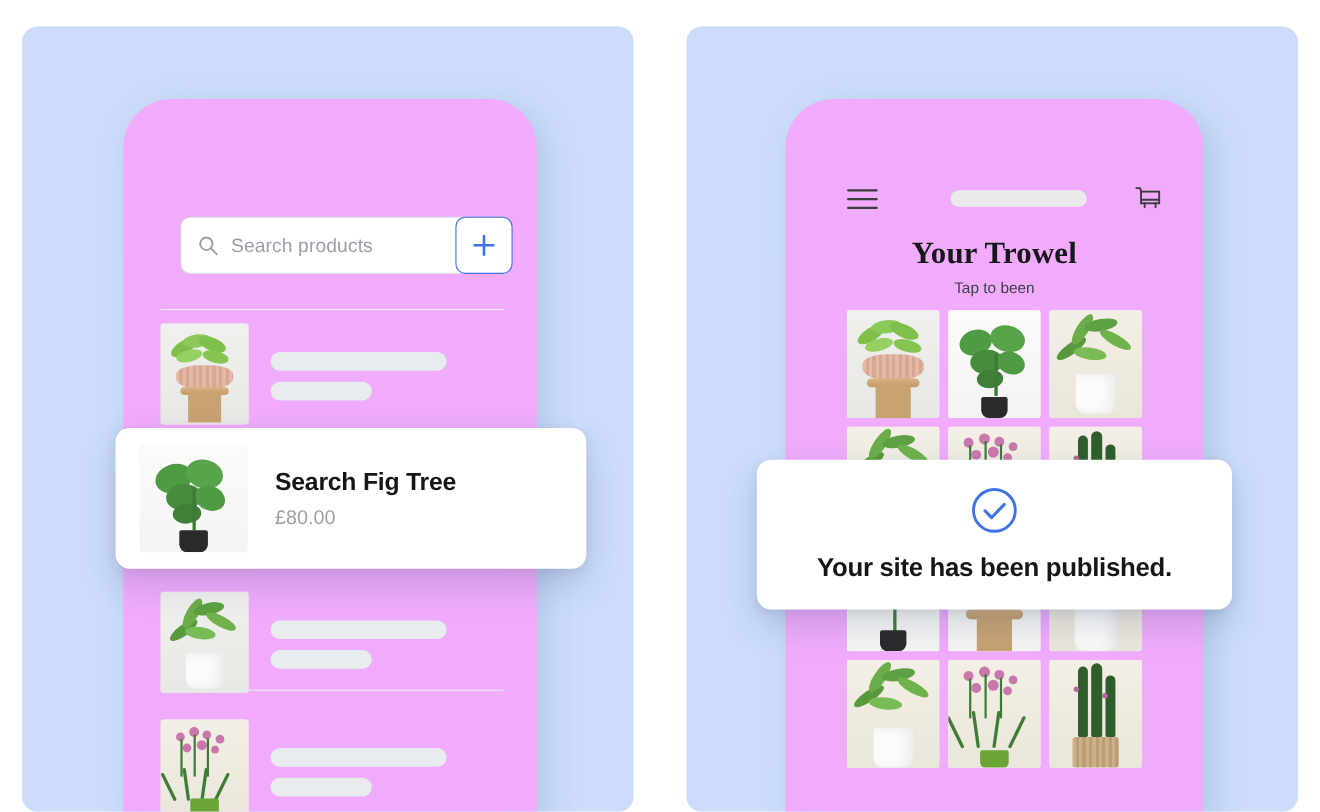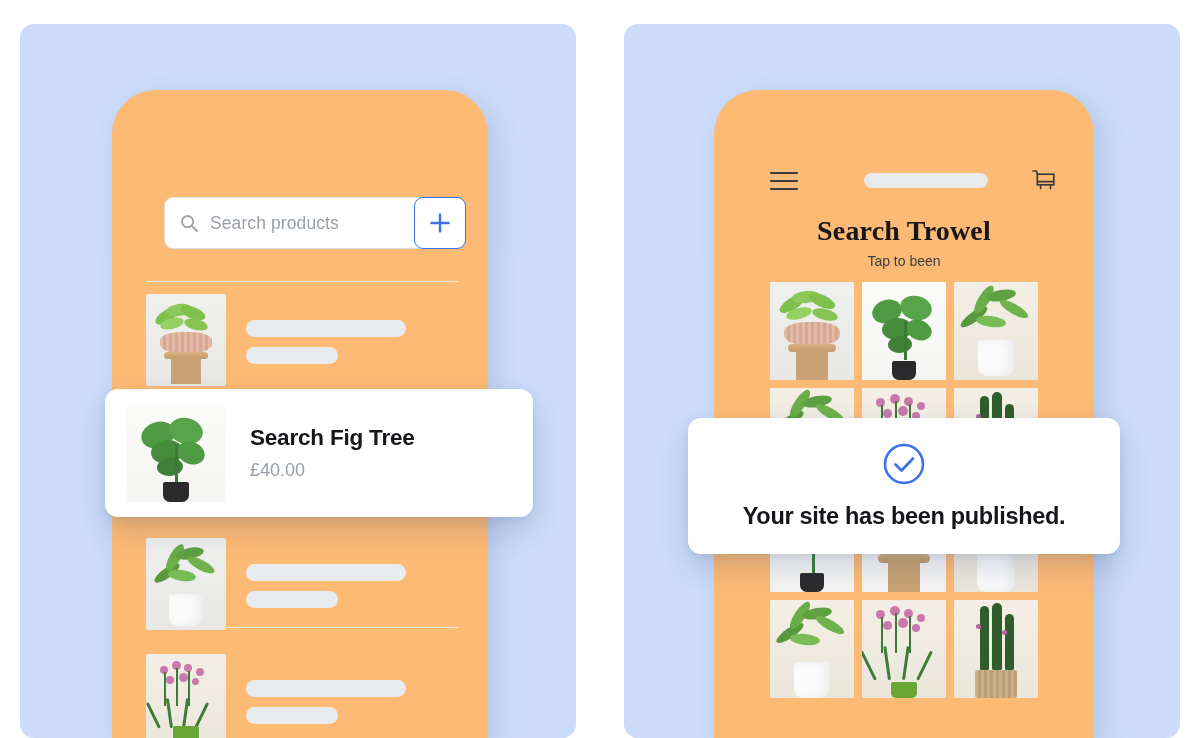--- a/index.html
+++ b/index.html
@@ -10,21 +10,21 @@
   }
   .stage{position:absolute;inset:0;}
 
   
   .panel{position:absolute;background:#ccdcfa;border-radius:14px;overflow:hidden;}
   #panel-left{left:20px;top:24px;width:556px;height:714px;}
   #panel-right{left:624px;top:24px;width:556px;height:714px;}
 
   
   .phone{
-    position:absolute;background:#fdba74;
+    position:absolute;background:#f0abfc;
     border-top-left-radius:44px;border-top-right-radius:44px;
     overflow:hidden;
   }
   .phone-shadow{
     position:absolute;border-top-left-radius:44px;border-top-right-radius:44px;
     background:#9fb4d8;opacity:.55;
     filter:blur(13px);
   }
   #phone-left{left:92px;top:66px;width:376px;height:648px;}
   #phone-left-shadow{left:100px;top:74px;width:376px;height:648px;}
@@ -235,21 +235,21 @@
           <div class="leaf" style="left:42px;top:14px;width:34px;height:26px;transform:rotate(14deg);background:#58a44b;"></div>
           <div class="leaf" style="left:24px;top:36px;width:32px;height:24px;transform:rotate(-6deg);background:#478c3d;"></div>
           <div class="leaf" style="left:50px;top:38px;width:28px;height:22px;transform:rotate(22deg);background:#4f9b44;"></div>
           <div class="leaf" style="left:30px;top:54px;width:26px;height:18px;transform:rotate(-4deg);background:#3f7f37;"></div>
           <div class="stemline" style="left:48px;top:40px;height:38px;width:3px;"></div>
           <div class="pot pot-black" style="top:78px;width:26px;height:20px;"></div>
         </div>
       </div>
       <div class="float-txt">
         <div class="float-title">Search Fig Tree</div>
-        <div class="float-price">£40.00</div>
+        <div class="float-price">£80.00</div>
       </div>
     </div>
 
   </div>
 
   <div class="panel" id="panel-right">
 
     <div class="phone-shadow" id="phone-right-shadow"></div>
 
     <div class="phone" id="phone-right">
@@ -265,21 +265,21 @@
           <svg viewBox="0 0 28 28" width="28" height="28">
             <path d="M3 4 h3.4 l1.2 3.2" fill="none" stroke="#3c3c3c" stroke-width="1.7" stroke-linecap="round"></path>
             <rect x="7.3" y="7.2" width="16.5" height="10.6" fill="none" stroke="#3c3c3c" stroke-width="1.7"></rect>
             <line x1="7.3" y1="14.6" x2="23.8" y2="14.6" stroke="#3c3c3c" stroke-width="1.7"></line>
             <line x1="10.6" y1="17.8" x2="10.6" y2="21.4" stroke="#3c3c3c" stroke-width="1.7" stroke-linecap="round"></line>
             <line x1="20.5" y1="17.8" x2="20.5" y2="21.4" stroke="#3c3c3c" stroke-width="1.7" stroke-linecap="round"></line>
           </svg>
         </div>
       </div>
 
-      <div class="shop-name">Search Trowel</div>
+      <div class="shop-name">Your Trowel</div>
       <div class="shop-tag">Tap to been</div>
 
       <div class="grid">
 
         <div class="grid-row">
           <div class="cell">
             <div class="scene wall-grey">
               <div class="leaf" style="left:8px;top:16px;width:28px;height:12px;transform:rotate(-32deg);background:#7ec04a;"></div>
               <div class="leaf" style="left:22px;top:9px;width:28px;height:12px;transform:rotate(-6deg);background:#8bc95a;"></div>
               <div class="leaf" style="left:38px;top:13px;width:28px;height:12px;transform:rotate(24deg);background:#7ec04a;"></div>

